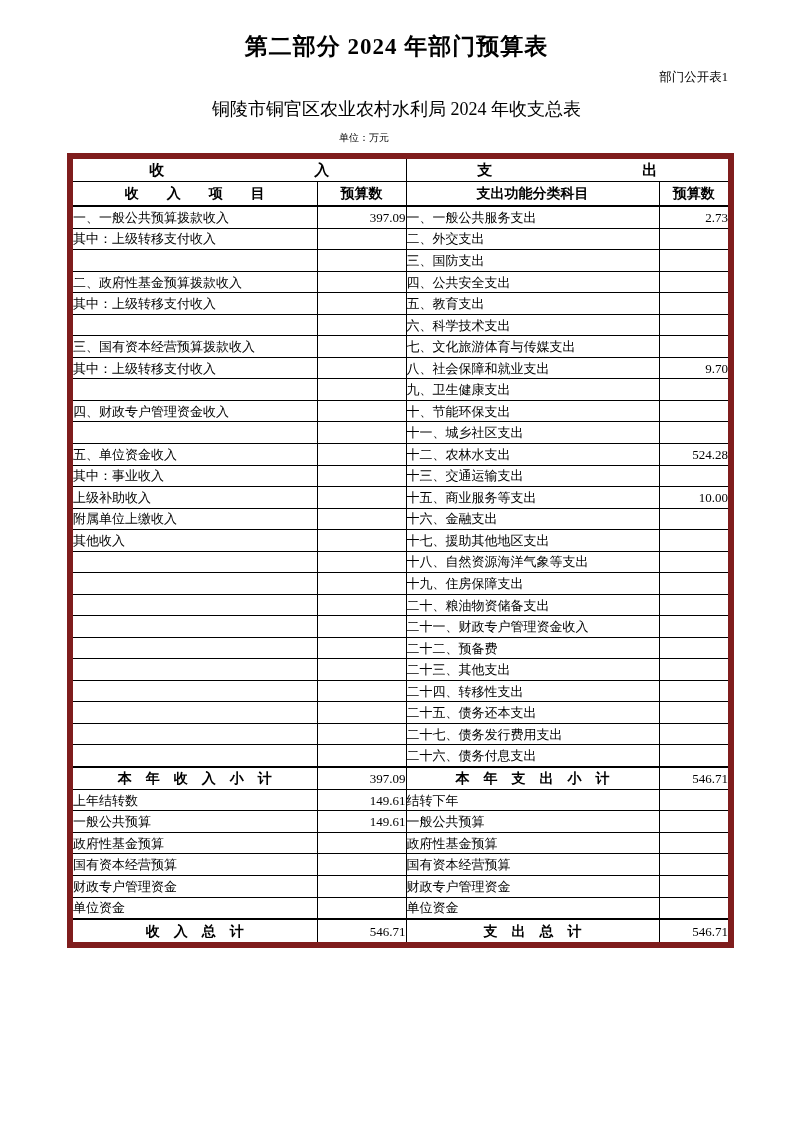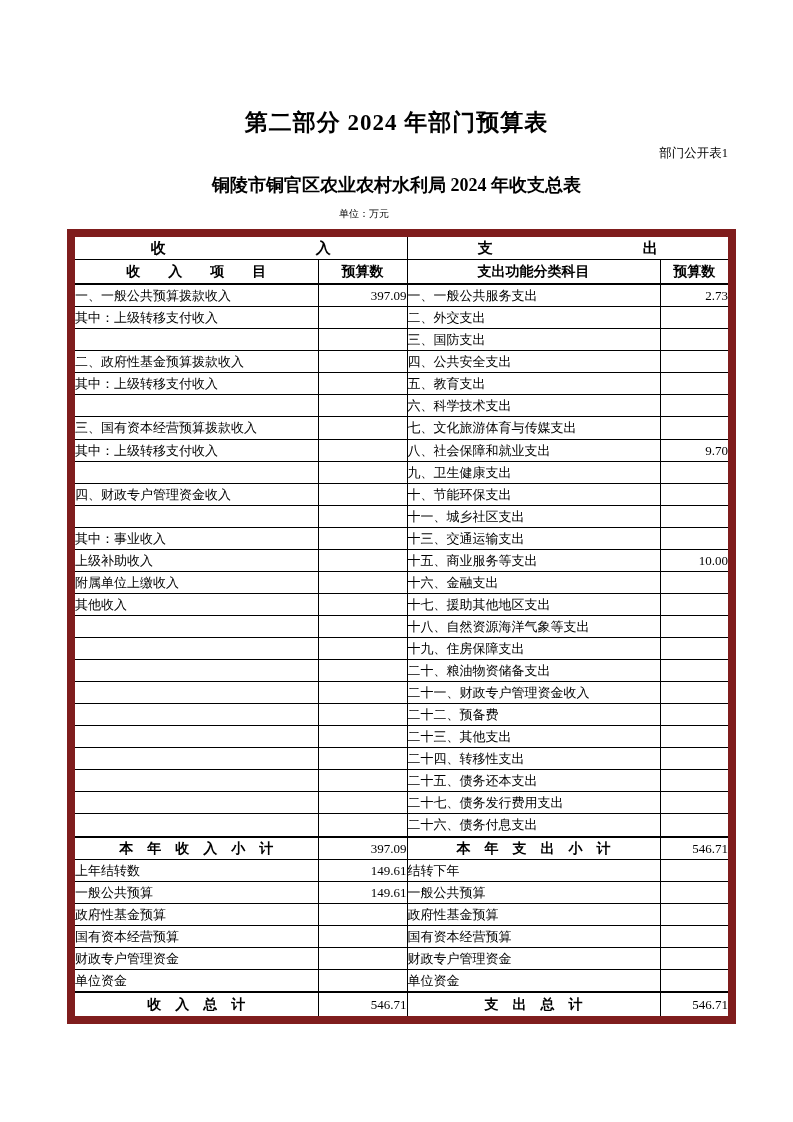--- a/index.html
+++ b/index.html
@@ -5,53 +5,53 @@
   html,body{margin:0;padding:0;background:#ffffff;}
   .sheet{
     position:relative;
     width:793px;height:1122px;
     background:#ffffff;
     font-family:"Liberation Serif","DejaVu Serif",serif;
     color:#000;
     overflow:hidden;
   }
   .main-title{
-    padding-top:108px;
+    padding-top:32px;
     text-align:center;
     font-size:23px;
     font-weight:bold;
     line-height:30px;
     letter-spacing:1px;
   }
   .table-label{
     margin:8px 65px 0 0;
     text-align:right;
     font-size:12.5px;
     line-height:15px;
   }
   .table-title{
     margin-top:12px;
     text-align:center;
     font-size:18px;
-    font-weight:bold;
+    font-weight:normal;
     line-height:24px;
   }
   .unit-note{
     margin:9px 65px 8px 0;
     text-align:center;
     font-size:10px;
     line-height:15px;
   }
   table.budget{
     margin:7px 0 0 67px;
     width:661px;
     height:795px;
     border-collapse:collapse;
     table-layout:fixed;
-    border:8px solid #7f1d1d;
+    border:6px solid #7f1d1d;
   }
   table.budget th, table.budget td{
     border:1px solid #000;
     padding:0;
     vertical-align:middle;
     white-space:nowrap;
     overflow:hidden;
     font-size:13px;
     line-height:15px;
   }
@@ -160,20 +160,26 @@
           <td class="item ind0">十、节能环保支出</td>
           <td class="val"></td>
         </tr>
         <tr>
           <td class="item ind0"></td>
           <td class="val"></td>
           <td class="item ind0">十一、城乡社区支出</td>
           <td class="val"></td>
         </tr>
         <tr>
+          <td class="item ind0">五、单位资金收入</td>
+          <td class="val"></td>
+          <td class="item ind0">十二、农林水支出</td>
+          <td class="val">524.28</td>
+        </tr>
+        <tr>
           <td class="item ind2">其中：事业收入</td>
           <td class="val"></td>
           <td class="item ind0">十三、交通运输支出</td>
           <td class="val"></td>
         </tr>
         <tr>
           <td class="item ind3">上级补助收入</td>
           <td class="val"></td>
           <td class="item ind0">十五、商业服务等支出</td>
           <td class="val">10.00</td>

